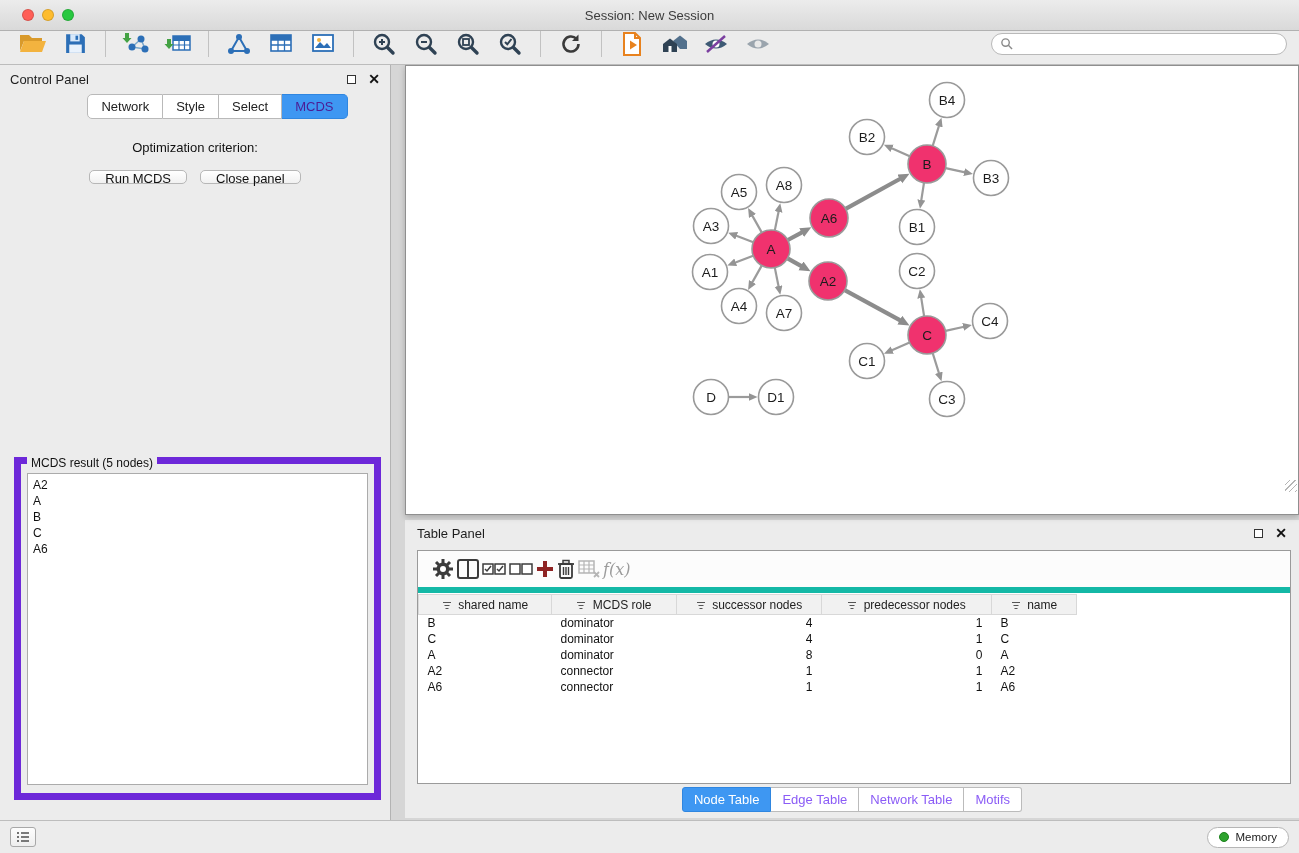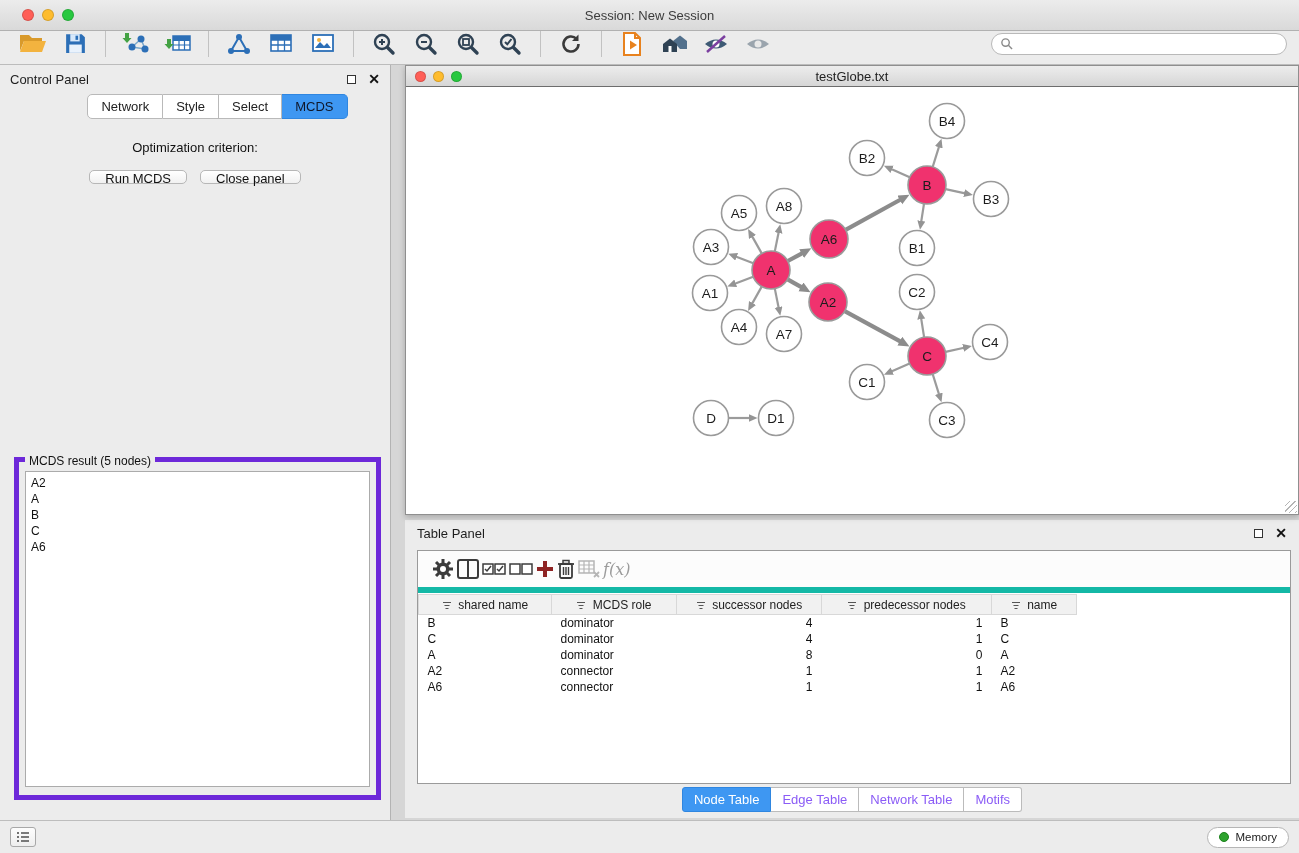--- a/index.html
+++ b/index.html
@@ -23,27 +23,27 @@
   
   .control-panel{position:absolute;left:0;top:65px;width:391px;height:755px;background:#ececec;border-right:1px solid #b3b3b3;z-index:5;}
   .panel-header{height:28px;display:flex;align-items:center;padding:0 10px;font-size:13px;color:#1e1e1e;}
   .hdr-icons{margin-left:auto;display:flex;gap:12px;align-items:center;}
   .float-ico{width:9px;height:9px;border:1.4px solid #333;display:inline-block;background:#fff;}
   .close-ico{font-weight:bold;font-size:14px;color:#111;line-height:10px;}
   .cp-tabs{display:flex;justify-content:center;margin-top:1px;margin-left:45px;}
   .cp-tab{font-size:13px;padding:4px 13px;background:#fff;border:1px solid #b9b9b9;border-left:none;color:#222;cursor:default;}
   .cp-tab:first-child{border-left:1px solid #b9b9b9;border-radius:5px 0 0 5px;}
   .cp-tab:last-child{border-radius:0 5px 5px 0;}
-  .cp-tab.active{background:#3E97F2;color:#0f172a;border-color:#2f86e0;}
+  .cp-tab.active{background:#3E97F2;color:#4c1d95;border-color:#2f86e0;}
   .opt-label{text-align:center;margin-top:21px;font-size:13px;color:#111;}
   .dropdown{position:relative;width:312px;height:23px;margin:11px auto 0;background:#fff;border:1px solid #b5b5b5;border-radius:5px;display:flex;align-items:center;padding-left:9px;font-size:12.5px;color:#111;}
   .stepper{position:absolute;right:0;top:0;bottom:0;width:19px;border-radius:0 4px 4px 0;background:linear-gradient(#7db5f8,#3a86ec);display:flex;align-items:center;justify-content:center;}
   .btn-row{display:flex;justify-content:center;gap:13px;margin-top:15px;}
   .push-btn{height:14px;padding:0 15px;font-size:13px;font-family:"Liberation Sans",sans-serif;background:linear-gradient(#ffffff,#f1f1f1);border:1px solid #b7b7b7;border-radius:5px;color:#111;}
-  .mcds-result{position:absolute;left:14px;right:9px;top:392px;bottom:20px;border:5px solid #6d28d9;}
+  .mcds-result{position:absolute;left:14px;right:9px;top:392px;bottom:20px;border:7px solid #6d28d9;}
   .mcds-result .legend{position:absolute;top:-8px;left:6px;background:#ececec;padding:0 4px;font-size:12px;color:#111;}
   .result-list{position:absolute;left:6px;right:6px;top:9px;bottom:8px;background:#fff;border:1px solid #ababab;font-size:12px;padding:3px 5px;line-height:16px;overflow:hidden;color:#111;}
 
   
   .network-window{position:absolute;left:405px;top:65px;width:894px;height:450px;background:#fff;border:1px solid #8f8f8f;box-shadow:0 2px 6px rgba(0,0,0,.22);z-index:10;}
   .nw-titlebar{height:21px;background:linear-gradient(#ededed,#d6d6d6);border-bottom:1px solid #6d6d6d;display:flex;align-items:center;position:relative;}
   .nw-titlebar .lights{margin-left:9px;gap:7px;}
   .nw-titlebar .light{width:11px;height:11px;}
   .nw-title{position:absolute;left:0;right:0;text-align:center;font-size:13px;color:#222;}
   .nw-canvas{position:relative;width:892px;height:427px;background:#fff;overflow:hidden;}
@@ -248,28 +248,20 @@
         <div>A2</div>
         <div>A</div>
         <div>B</div>
         <div>C</div>
         <div>A6</div>
       </div>
   </div>
 </div>
 
 <div class="network-window">
-  <div class="nw-titlebar">
-    <div class="lights">
-      <span class="light red"></span>
-      <span class="light yellow"></span>
-      <span class="light green"></span>
-    </div>
-    <span class="nw-title">testGlobe.txt</span>
-  </div>
   <div class="nw-canvas">
     <svg class="graph" width="892" height="427" viewBox="0 0 892 427">
       <defs>
         <marker id="arw" markerUnits="userSpaceOnUse" markerWidth="10" markerHeight="9" refX="1" refY="4" orient="auto">
             <path d="M0 0 L9 4 L0 8 Z" fill="#949494"></path>
           </marker>
         <marker id="arwT" markerUnits="userSpaceOnUse" markerWidth="12" markerHeight="11" refX="1" refY="5" orient="auto">
             <path d="M0 0 L11 5 L0 10 Z" fill="#8c8c8c"></path>
           </marker>
       </defs>

